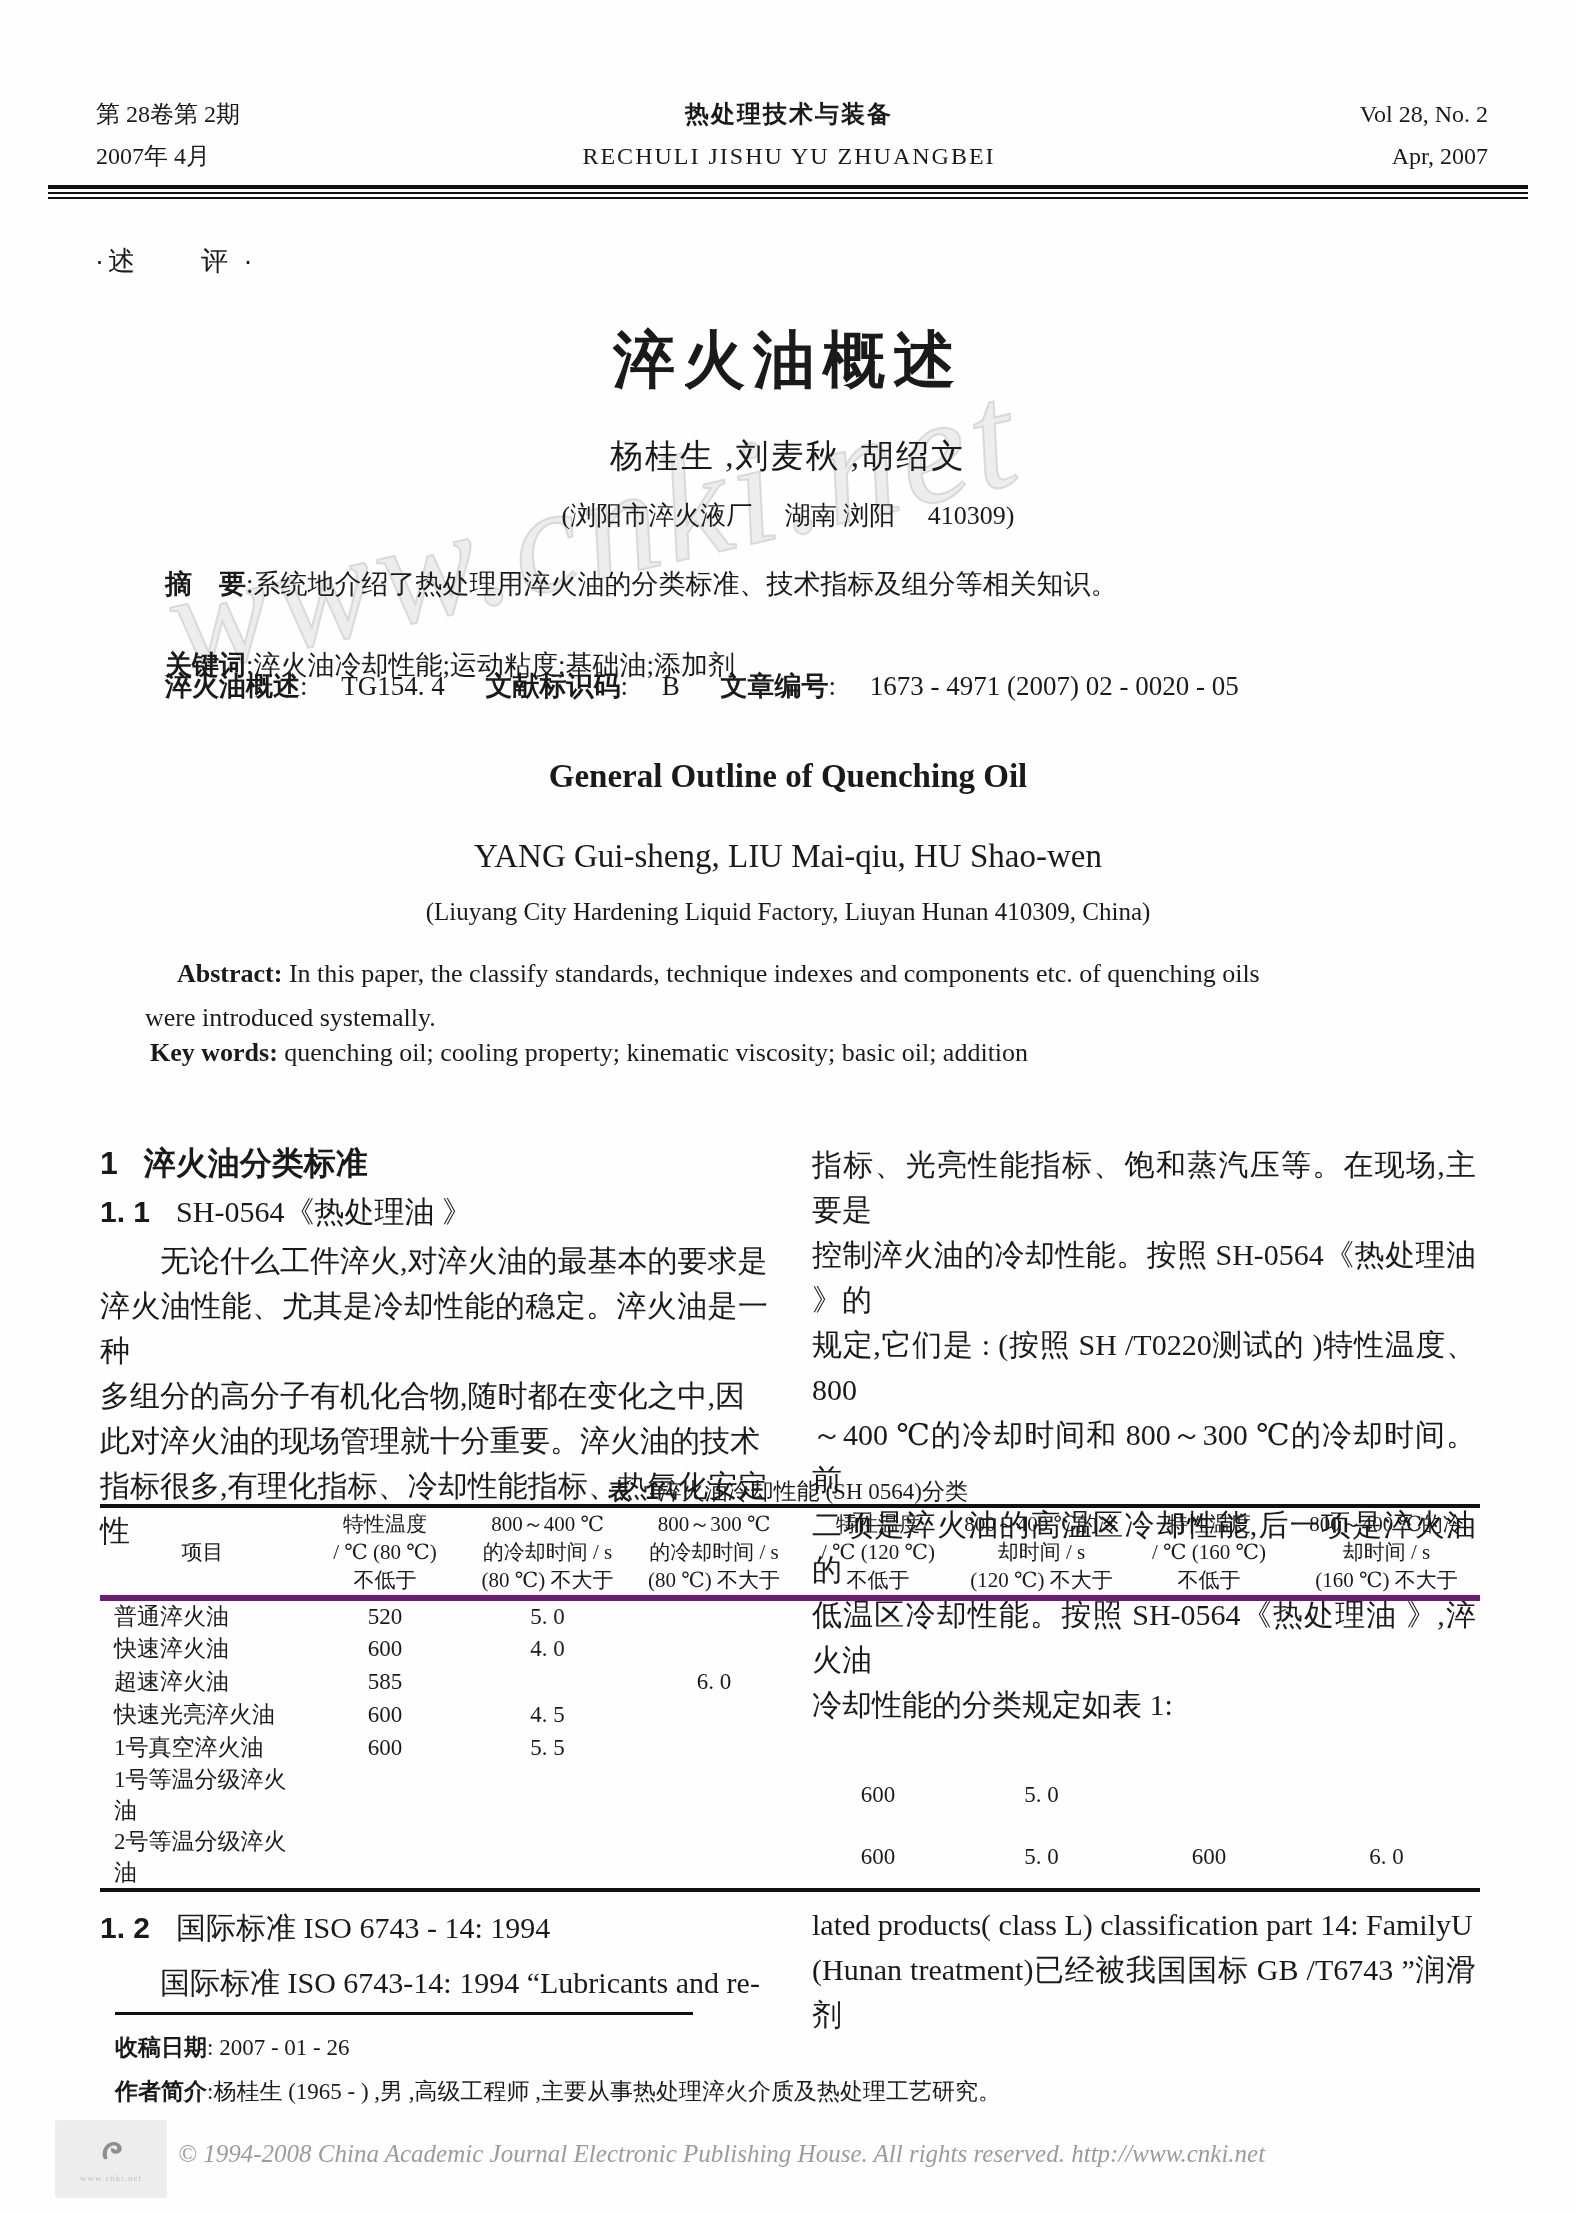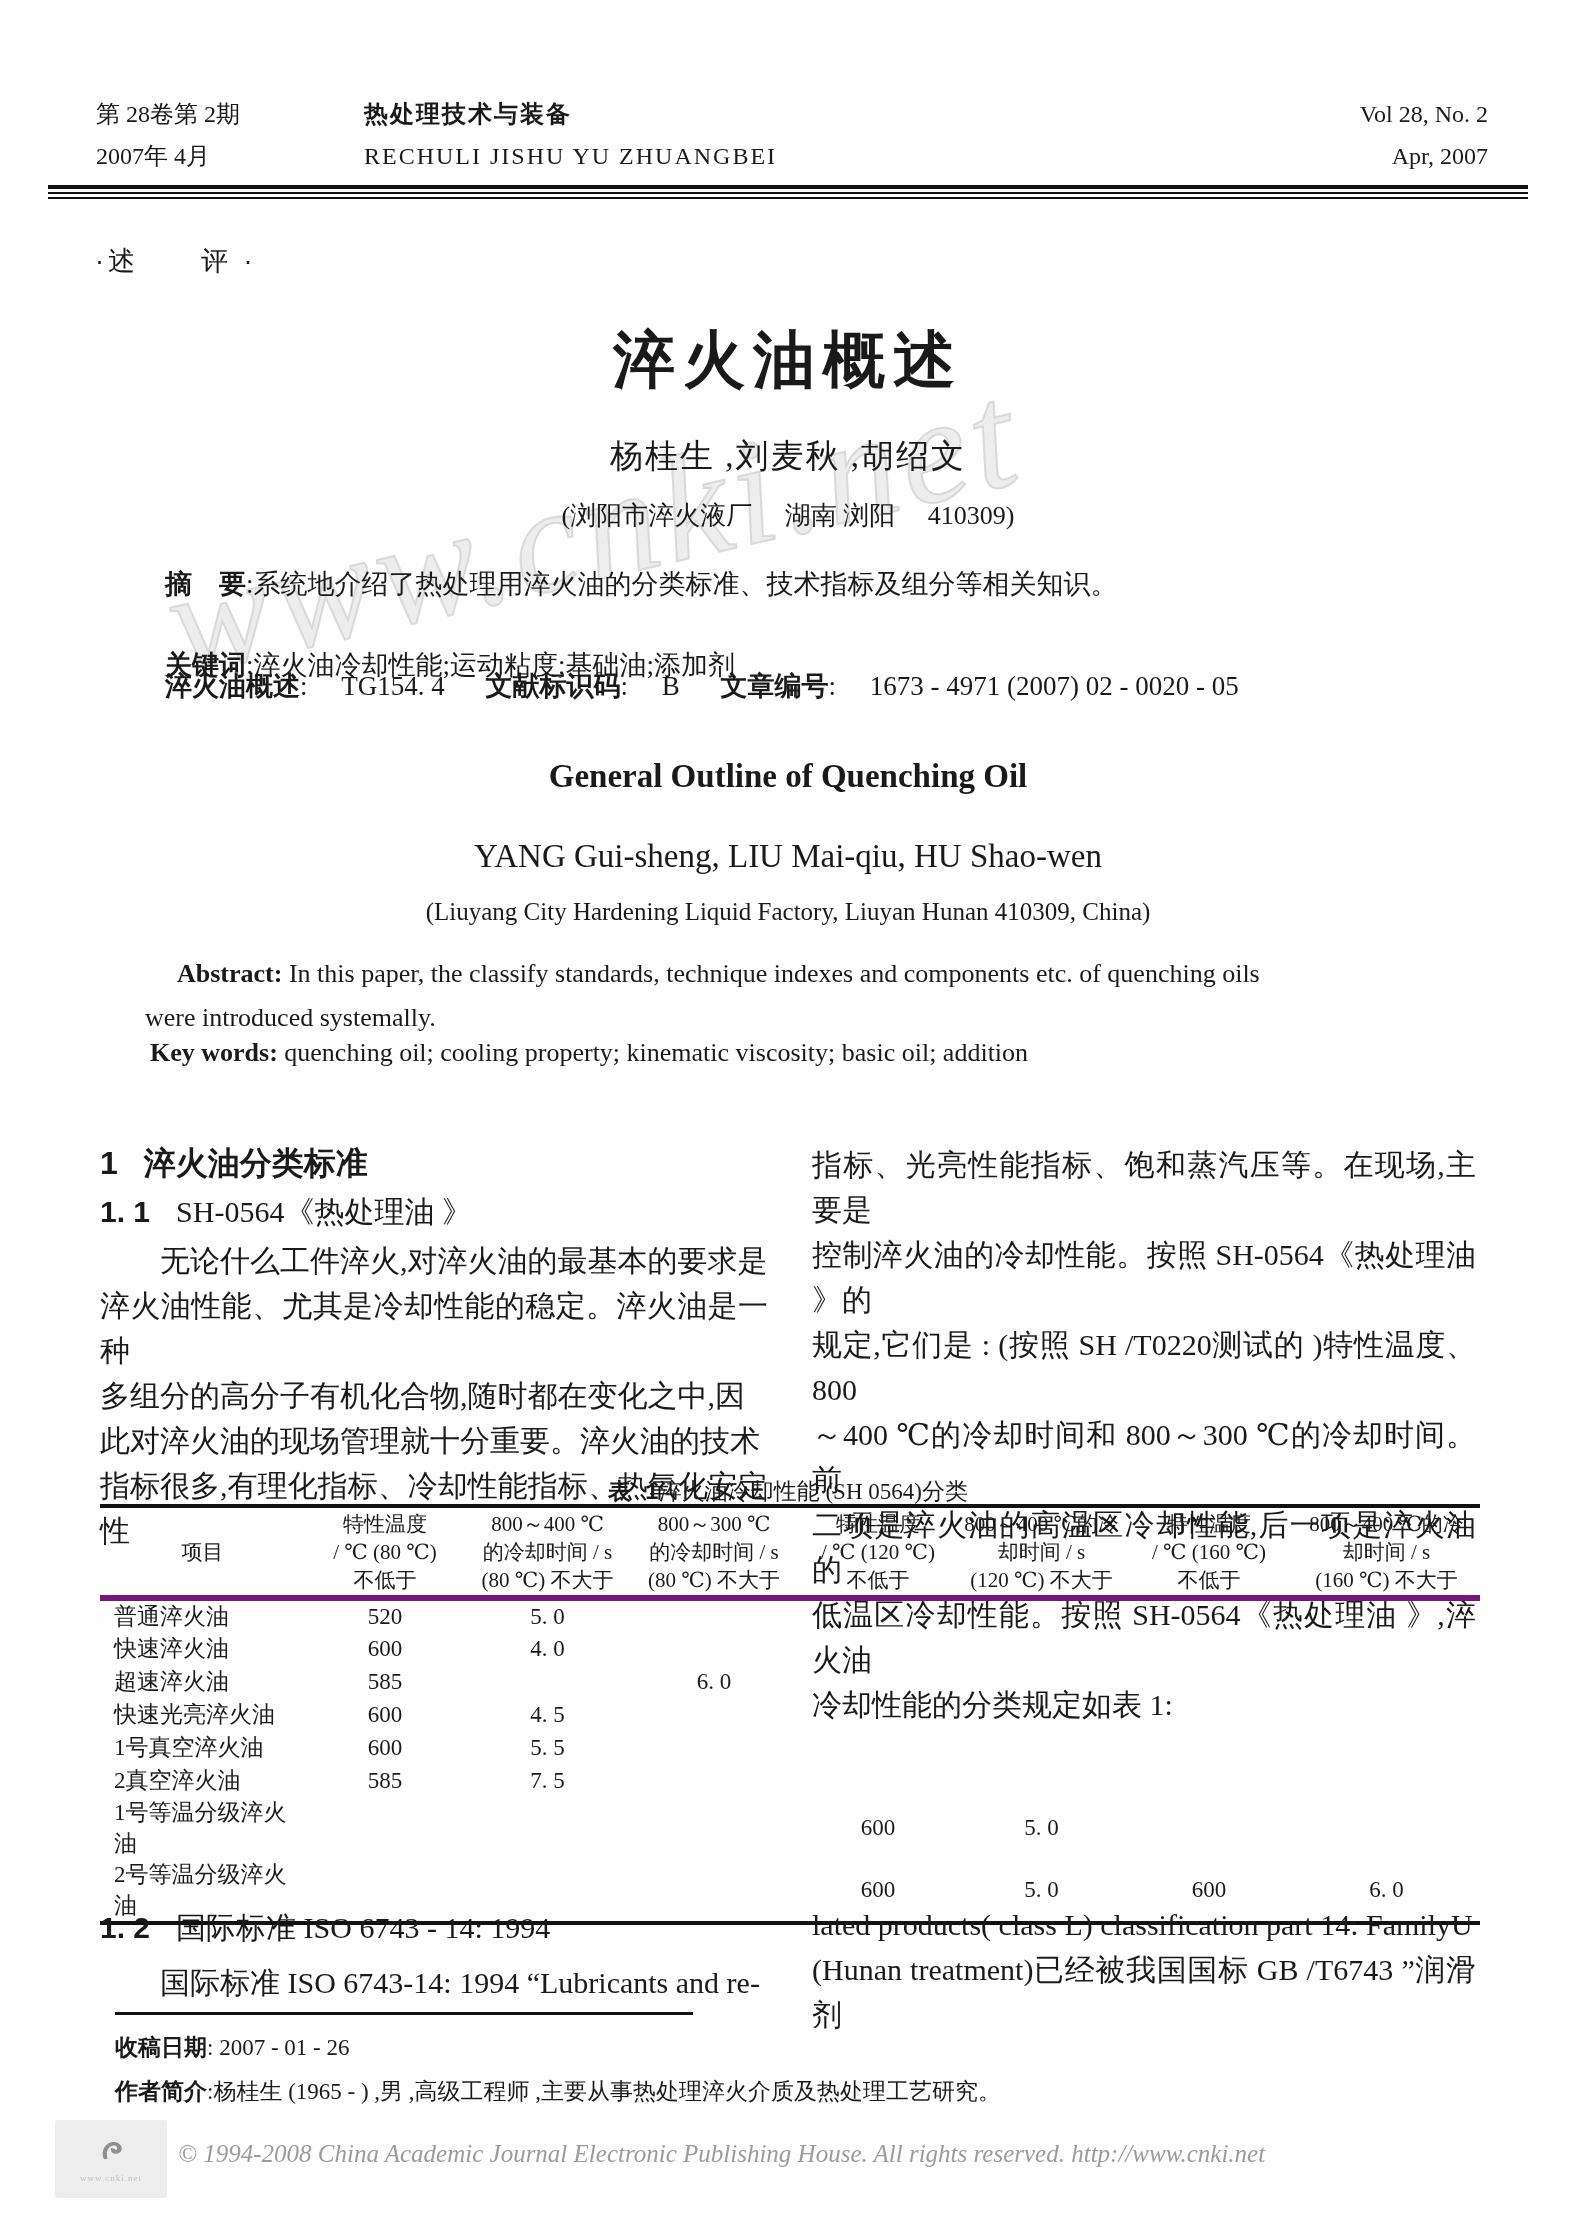--- a/index.html
+++ b/index.html
@@ -11,21 +11,21 @@
   }
   .abs { position:absolute; }
   .hei { font-family:"Liberation Sans","DejaVu Sans",sans-serif; }
   .b { font-weight:bold; }
   .ctr { text-align:center; width:100%; }
 
   
   .jhead { left:84px; top:98px; width:1410px; font-size:24px; }
   .jhead .row { display:flex; align-items:baseline; height:42px; }
   .jhead .lcell { width:280px; text-align:left; padding-left:12px; }
-  .jhead .ccell { flex:1; letter-spacing:2px; }
+  .jhead .ccell { flex:1; text-align:center; letter-spacing:2px; }
   .jhead .rcell { width:280px; text-align:right; padding-right:6px; }
   .jhead .cn { font-weight:bold; }
   .rules { left:48px; top:185px; width:1480px; }
   .rules .r1 { height:4px; background:#111; }
   .rules .r2 { height:2px; background:#111; margin-top:3px; }
   .rules .r3 { height:2px; background:#111; margin-top:3px; }
 
   .coltag { left:95px; top:243px; font-size:27px; letter-spacing:4px; }
 
   .title-cn { top:318px; font-size:62px; font-weight:bold; letter-spacing:8px; }
@@ -279,30 +279,20 @@
           <td class="namecell">1号真空淬火油</td>
           <td>600</td>
           <td>5. 5</td>
           <td></td>
           <td></td>
           <td></td>
           <td></td>
           <td></td>
         </tr>
         <tr>
-          <td class="namecell">2真空淬火油</td>
-          <td>585</td>
-          <td>7. 5</td>
-          <td></td>
-          <td></td>
-          <td></td>
-          <td></td>
-          <td></td>
-        </tr>
-        <tr>
           <td class="namecell">1号等温分级淬火油</td>
           <td></td>
           <td></td>
           <td></td>
           <td>600</td>
           <td>5. 0</td>
           <td></td>
           <td></td>
         </tr>
         <tr>

